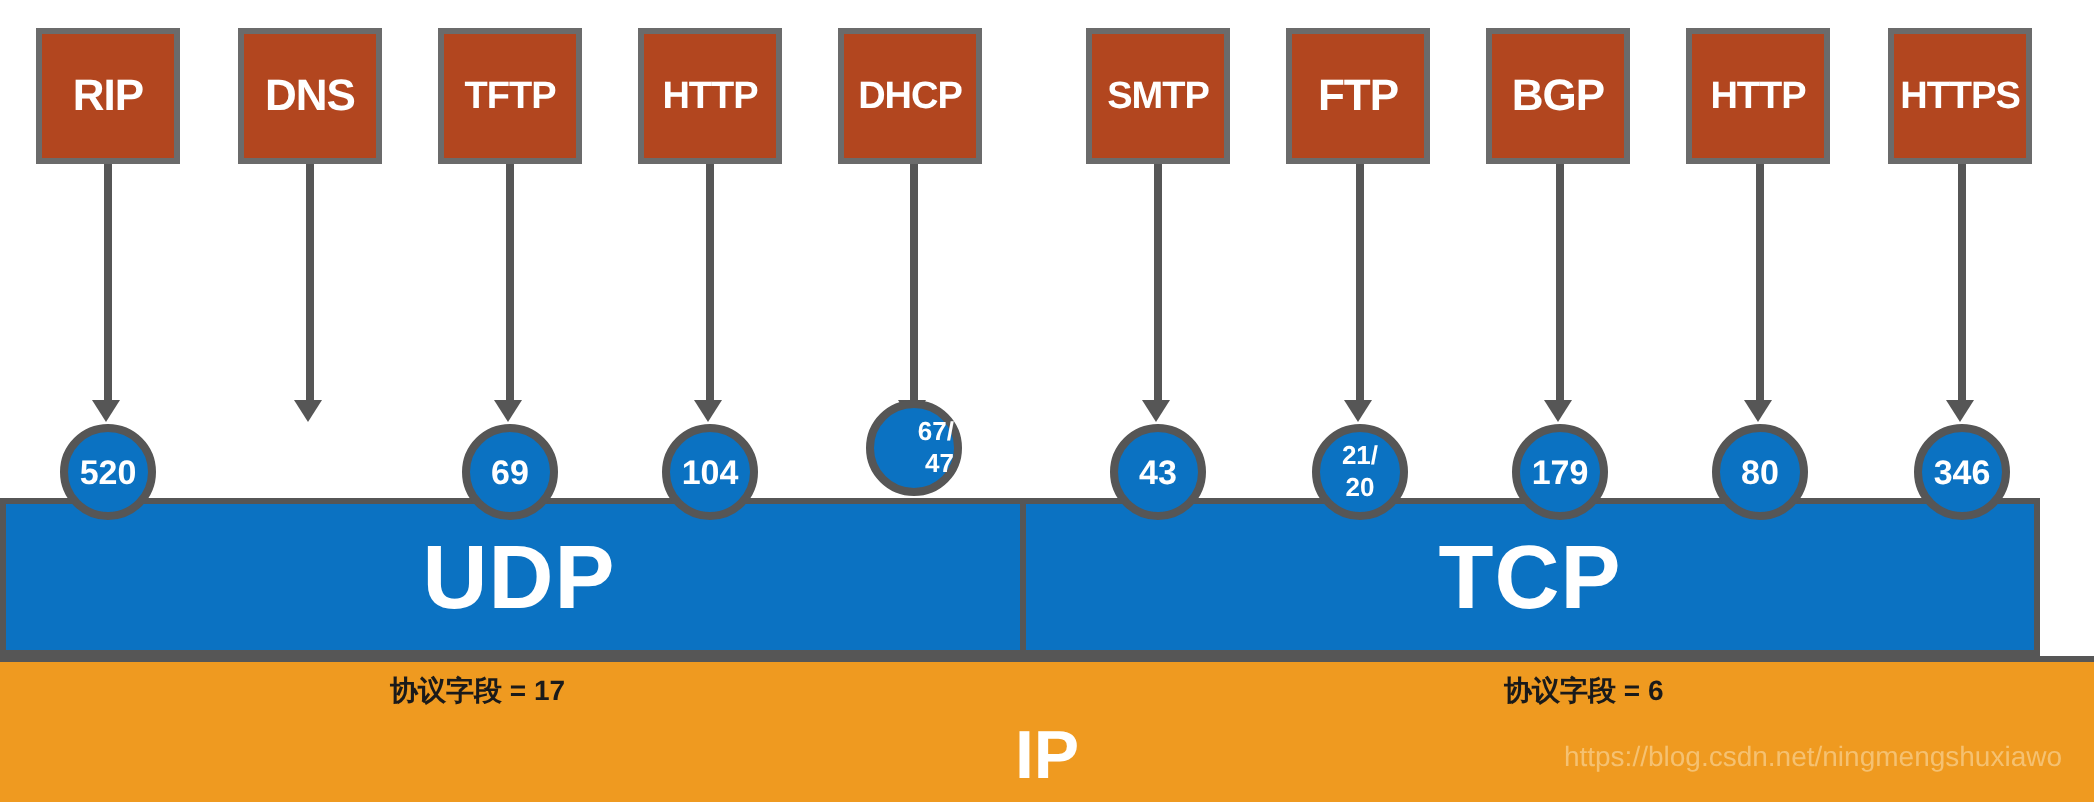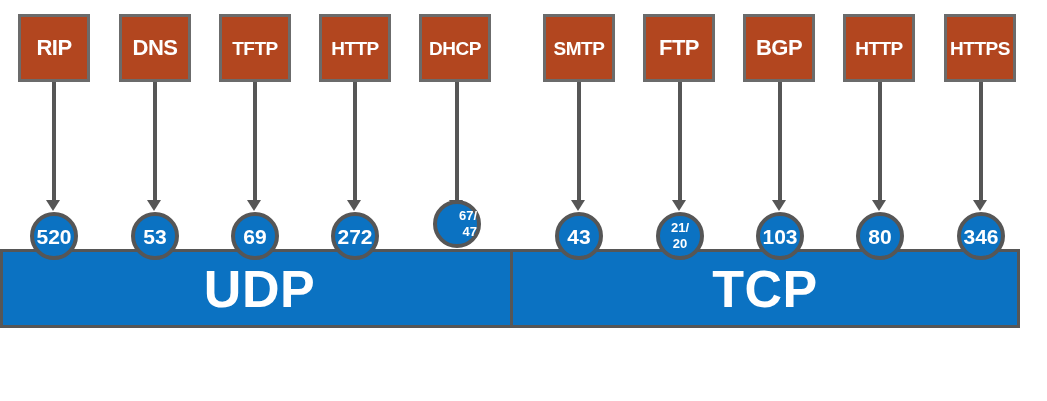--- a/index.html
+++ b/index.html
@@ -68,21 +68,21 @@
     box-sizing: border-box;
     display: flex;
     flex-direction: column;
     align-items: center;
     justify-content: center;
     z-index: 6;
   }
   .port-circle .port-num {
     color: #ffffff;
     font-weight: bold;
-    font-size: 21px;
+    font-size: 17px;
     line-height: 1;
   }
   .port-circle.two-line .port-num {
     font-size: 13px;
     line-height: 1.25;
   }
 
   
   .transport-band {
     position: absolute;
@@ -94,21 +94,21 @@
     display: flex;
     align-items: center;
     justify-content: center;
     z-index: 3;
   }
   #udp-band { left: 0px;   width: 519px; }
   #tcp-band { left: 510px; width: 510px; }
   .transport-band .band-label {
     color: #ffffff;
     font-weight: bold;
-    font-size: 52px;
+    font-size: 45px;
     line-height: 1;
     letter-spacing: 0.5px;
   }
 
   
   #ip-band {
     position: absolute;
     left: 0px;
     top: 328px;
     width: 1047px;
@@ -215,52 +215,55 @@
 
   <div class="stem" style="left:878px; top:82px; height:122px;"></div>
   <div class="arrowhead" style="left:872px; top:200px;"></div>
 
   <div class="stem" style="left:979px; top:82px; height:122px;"></div>
   <div class="arrowhead" style="left:973px; top:200px;"></div>
 
   <div class="port-circle" style="left:30px;  top:212px;">
     <span class="port-num">520</span>
   </div>
-  <div class="port-circle" style="left:131px; top:212px;">
-    <span class="port-num">53</span>
-  </div>
   <div class="port-circle" style="left:231px; top:212px;">
     <span class="port-num">69</span>
   </div>
   <div class="port-circle" style="left:331px; top:212px;">
-    <span class="port-num">272</span>
+    <span class="port-num">104</span>
   </div>
   <div class="port-circle two-line" style="left:433px; top:200px;align-items:flex-end;">
     <span class="port-num">67/</span>
     <span class="port-num">47</span>
   </div>
 
   <div class="port-circle" style="left:555px; top:212px;">
     <span class="port-num">43</span>
   </div>
   <div class="port-circle two-line" style="left:656px; top:212px;">
     <span class="port-num">21/</span>
     <span class="port-num">20</span>
   </div>
   <div class="port-circle" style="left:756px; top:212px;">
-    <span class="port-num">103</span>
+    <span class="port-num">179</span>
   </div>
   <div class="port-circle" style="left:856px; top:212px;">
     <span class="port-num">80</span>
   </div>
   <div class="port-circle" style="left:957px; top:212px;">
     <span class="port-num">346</span>
   </div>
 
   <div class="transport-band" id="udp-band">
     <span class="band-label">UDP</span>
   </div>
   <div class="transport-band" id="tcp-band">
     <span class="band-label">TCP</span>
   </div>
 
+  <div id="ip-band">
+    <span class="proto-field" id="proto-field-udp">协议字段 = 17</span>
+    <span class="proto-field" id="proto-field-tcp">协议字段 = 6</span>
+    <span id="ip-label">IP</span>
+    <span id="watermark">https://blog.csdn.net/ningmengshuxiawo</span>
+  </div>
 
 </div>
 
 </body></html>

